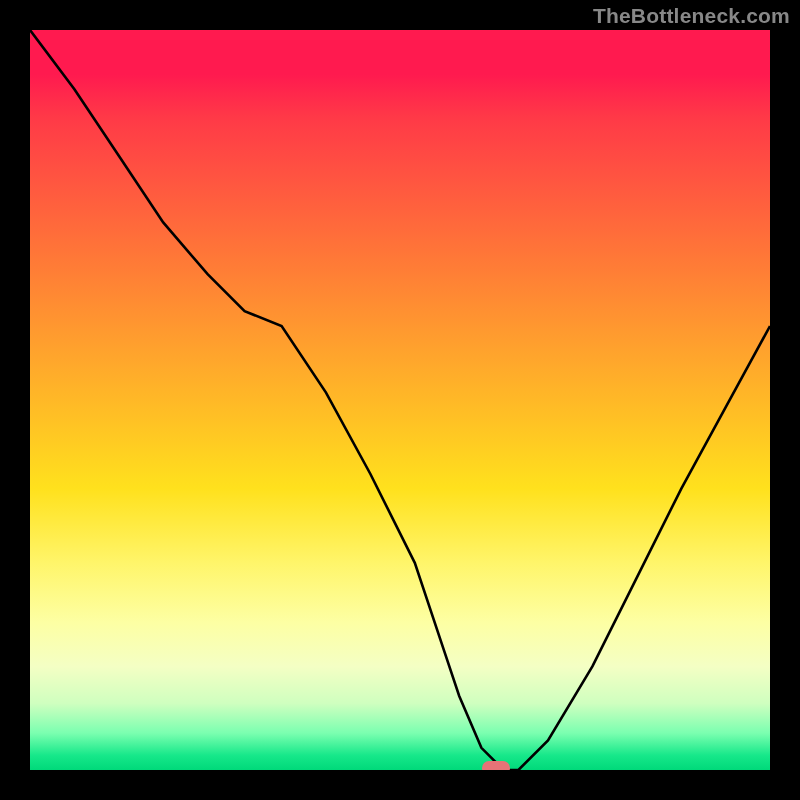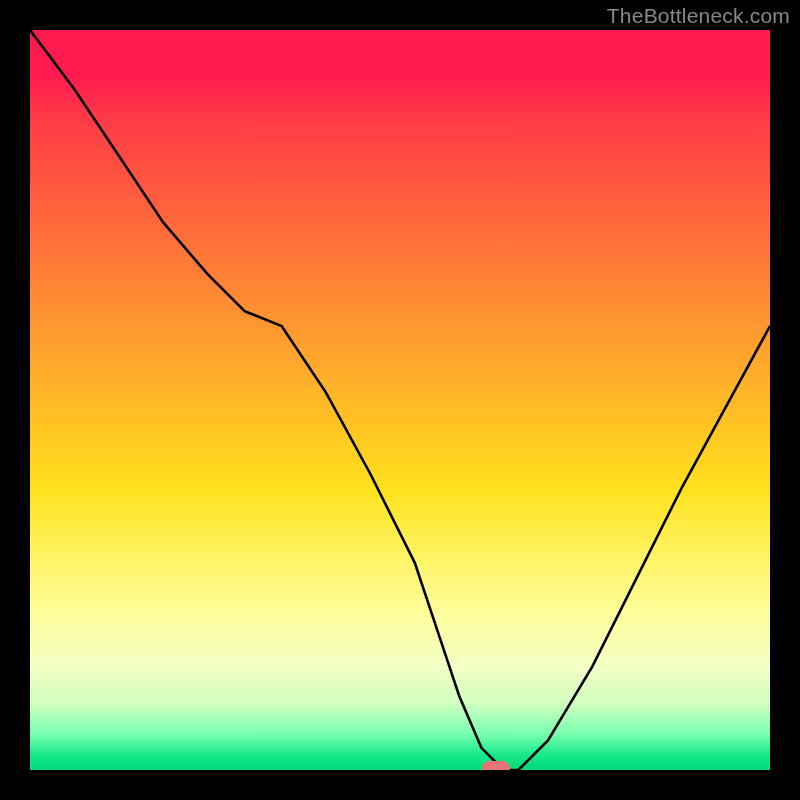--- a/index.html
+++ b/index.html
@@ -16,21 +16,21 @@
     width: 800px;
     height: 800px;
     background: #000;
   }
   .watermark {
     position: absolute;
     top: 4px;
     right: 10px;
     color: #888;
     font-size: 21px;
-    font-weight: 400;
+    font-weight: 700;
     letter-spacing: 0.2px;
     z-index: 10;
     user-select: none;
   }
   .plot-area {
     position: absolute;
     left: 30px;
     top: 30px;
     width: 740px;
     height: 740px;

